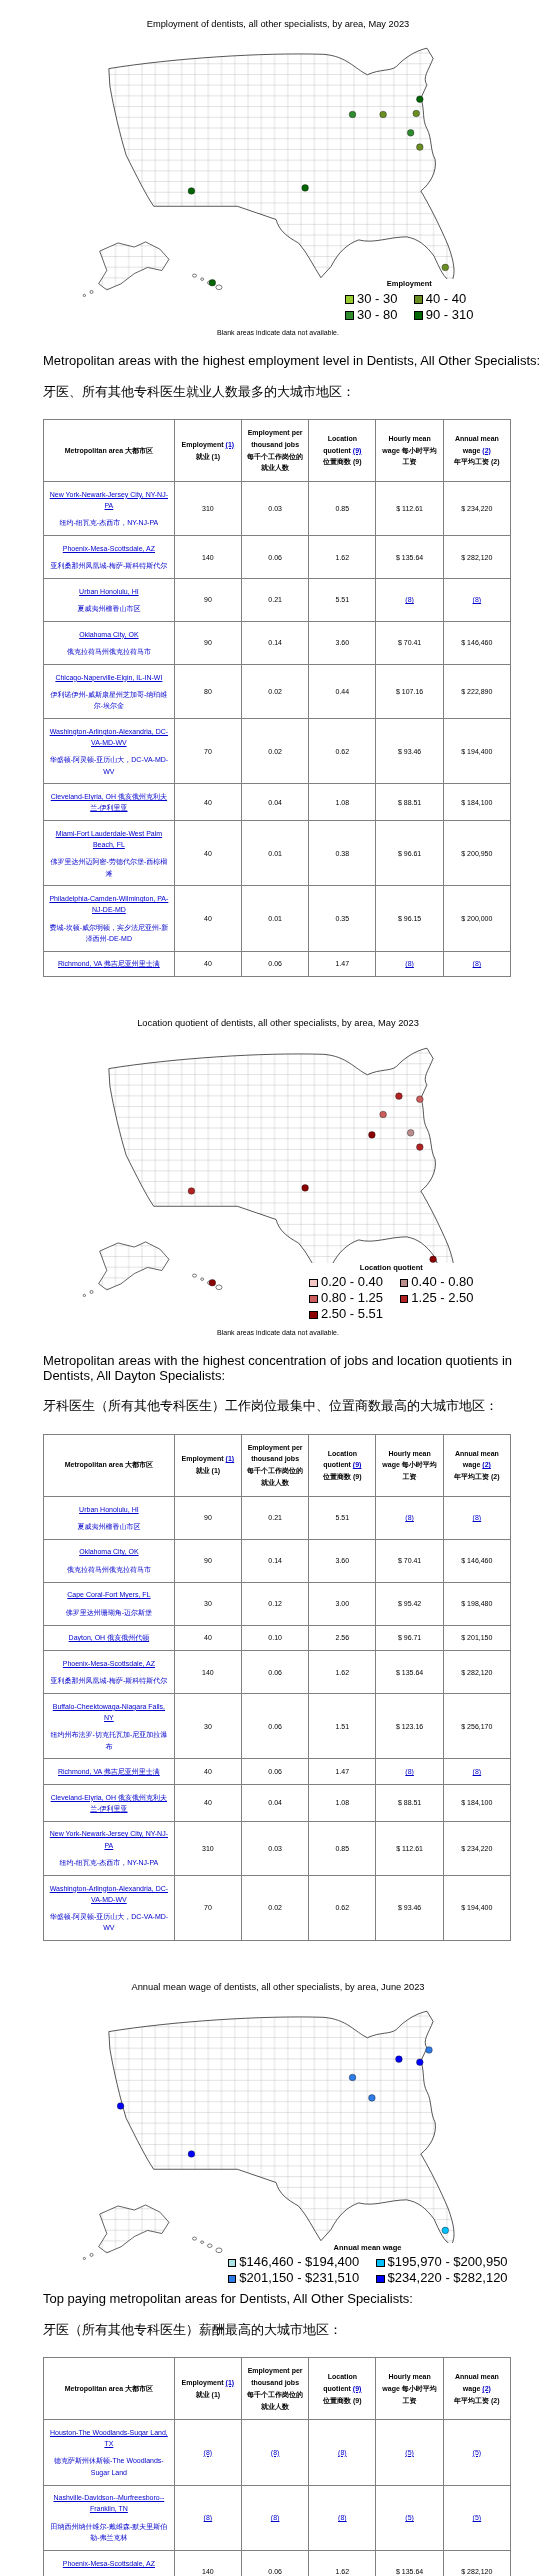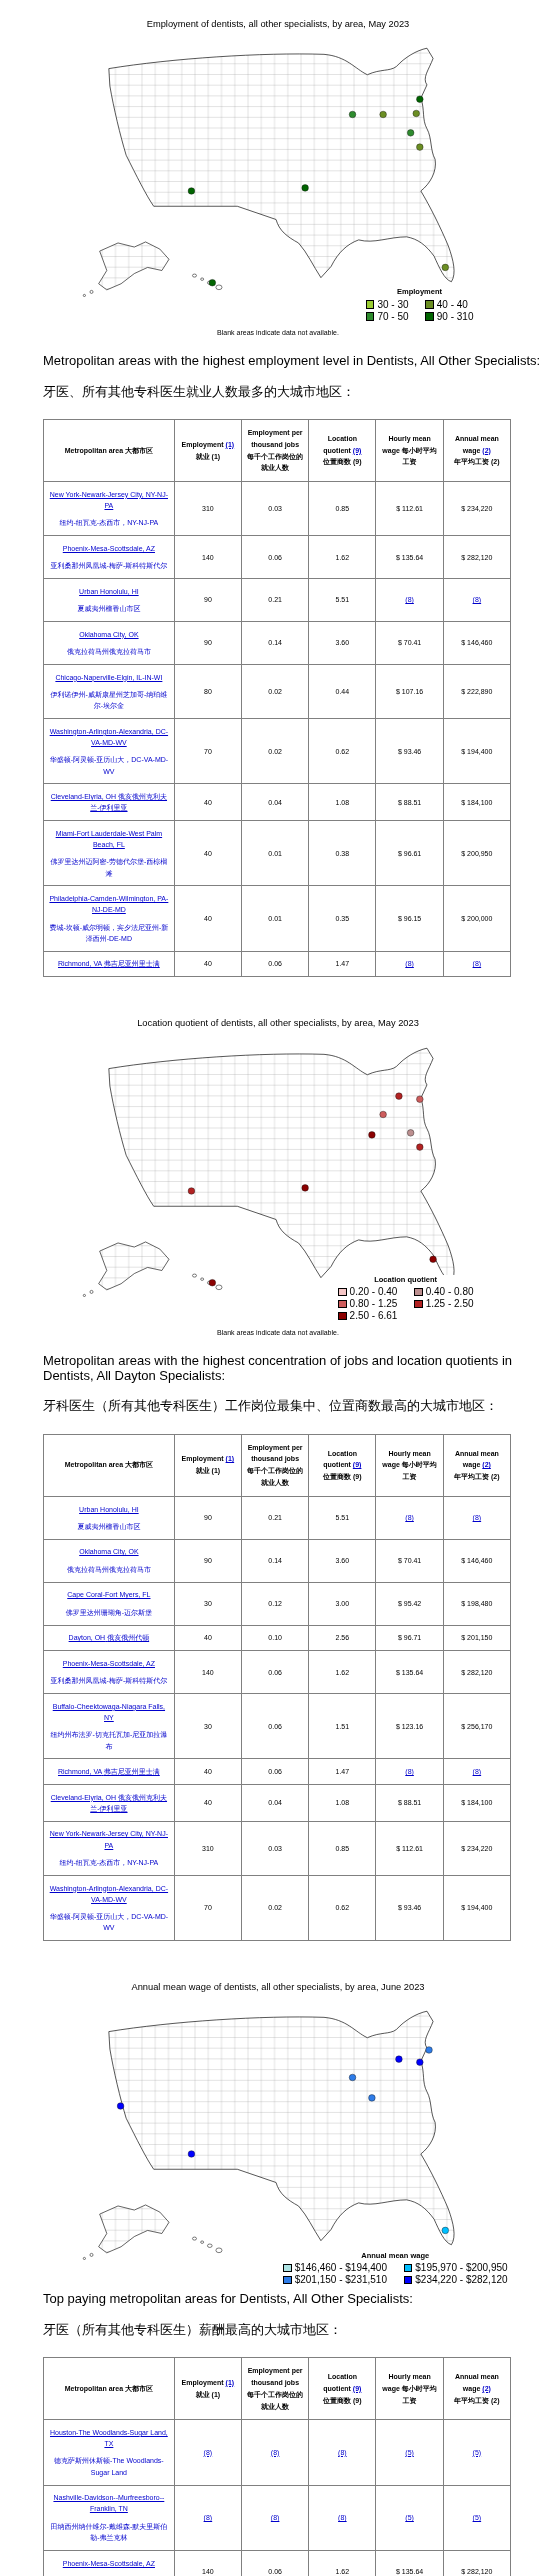--- a/index.html
+++ b/index.html
@@ -6,21 +6,21 @@
     font-family:"Liberation Sans","DejaVu Sans",sans-serif;}
   body{width:556px;}
   .sec-title{font-size:9.3px;font-weight:400;text-align:center;margin:25px 0 8.2px;}
   section.report:first-of-type .sec-title{margin-top:18.5px;}
   .map-wrap{position:relative;width:453px;margin:0 auto;height:291px;}
   svg.usmap{position:absolute;left:10.3px;top:0;}
   .legend{position:absolute;bottom:6.2px;right:31px;background:#fff;}
   .map-wrap.wide-legend .legend{right:-3.1px;}
   .legend-title{font-weight:700;font-size:7.5px;text-align:center;margin-bottom:2.6px;}
   .legend-grid{display:grid;grid-template-columns:auto auto;column-gap:16.5px;row-gap:1px;
-    font-size:10px;}
+    font-size:13px;}
   .legend-item{white-space:nowrap;}
   .swatch{display:inline-block;width:6.7px;height:6.7px;border:0.5px solid #000;
     margin-right:3.1px;vertical-align:-1px;}
   .blank-note{text-align:center;font-size:7px;margin:1px 0 17.5px;}
   .intro{margin:0 0 14.4px 43px;font-size:13px;}
   table.stats{border-collapse:collapse;margin:18.5px 0 41px 43px;width:468px;
     border:1px solid #808080;}
   .stats th,.stats td{border:0.5px solid #808080;text-align:center;vertical-align:middle;
     padding:6.7px 4.1px;font-size:7px;line-height:1.6;}
   .stats th{font-weight:700;line-height:1.7;}
@@ -61,21 +61,21 @@
           <circle cx="616" cy="152" r="6.5" fill="#6B8E23" stroke="#111" stroke-width="0.8"></circle>
           <circle cx="738" cy="452" r="6.5" fill="#6B8E23" stroke="#111" stroke-width="0.8"></circle>
           <circle cx="681" cy="150" r="6.5" fill="#6B8E23" stroke="#111" stroke-width="0.8"></circle>
           <circle cx="688" cy="216" r="6.5" fill="#6B8E23" stroke="#111" stroke-width="0.8"></circle>
         </svg>
         <div class="legend">
           <div class="legend-title">Employment</div>
           <div class="legend-grid">
             <div class="legend-item"><span class="swatch" style="background:#9ACD32"></span><span>30 - 30</span></div>
             <div class="legend-item"><span class="swatch" style="background:#6B8E23"></span><span>40 - 40</span></div>
-            <div class="legend-item"><span class="swatch" style="background:#2E8B2E"></span><span>70 - 50</span></div>
+            <div class="legend-item"><span class="swatch" style="background:#2E8B2E"></span><span>30 - 80</span></div>
             <div class="legend-item"><span class="swatch" style="background:#006400"></span><span>90 - 310</span></div>
           </div>
         </div>
       </div>
       <p class="blank-note">Blank areas indicate data not available.</p>
       <p class="intro">Metropolitan areas with the highest employment level in Dentists, All Other Specialists:</p>
       <p class="intro zh">牙医、所有其他专科医生就业人数最多的大城市地区：</p>
       <table class="stats">
         <colgroup>
           <col style="width:28%">
@@ -207,21 +207,21 @@
           <circle cx="688" cy="122" r="6.5" fill="#CD5C5C" stroke="#111" stroke-width="0.8"></circle>
           <circle cx="670" cy="188" r="6.5" fill="#BC8F8F" stroke="#111" stroke-width="0.8"></circle>
         </svg>
         <div class="legend">
           <div class="legend-title">Location quotient</div>
           <div class="legend-grid">
             <div class="legend-item"><span class="swatch" style="background:#F5C6C6"></span><span>0.20 - 0.40</span></div>
             <div class="legend-item"><span class="swatch" style="background:#BC8F8F"></span><span>0.40 - 0.80</span></div>
             <div class="legend-item"><span class="swatch" style="background:#CD5C5C"></span><span>0.80 - 1.25</span></div>
             <div class="legend-item"><span class="swatch" style="background:#B22222"></span><span>1.25 - 2.50</span></div>
-            <div class="legend-item"><span class="swatch" style="background:#8B0000"></span><span>2.50 - 6.61</span></div>
+            <div class="legend-item"><span class="swatch" style="background:#8B0000"></span><span>2.50 - 5.51</span></div>
           </div>
         </div>
       </div>
       <p class="blank-note">Blank areas indicate data not available.</p>
       <p class="intro">Metropolitan areas with the highest concentration of jobs and location quotients in Dentists, All Dayton Specialists:</p>
       <p class="intro zh">牙科医生（所有其他专科医生）工作岗位最集中、位置商数最高的大城市地区：</p>
       <table class="stats">
         <colgroup>
           <col style="width:28%">
           <col style="width:14.4%">

